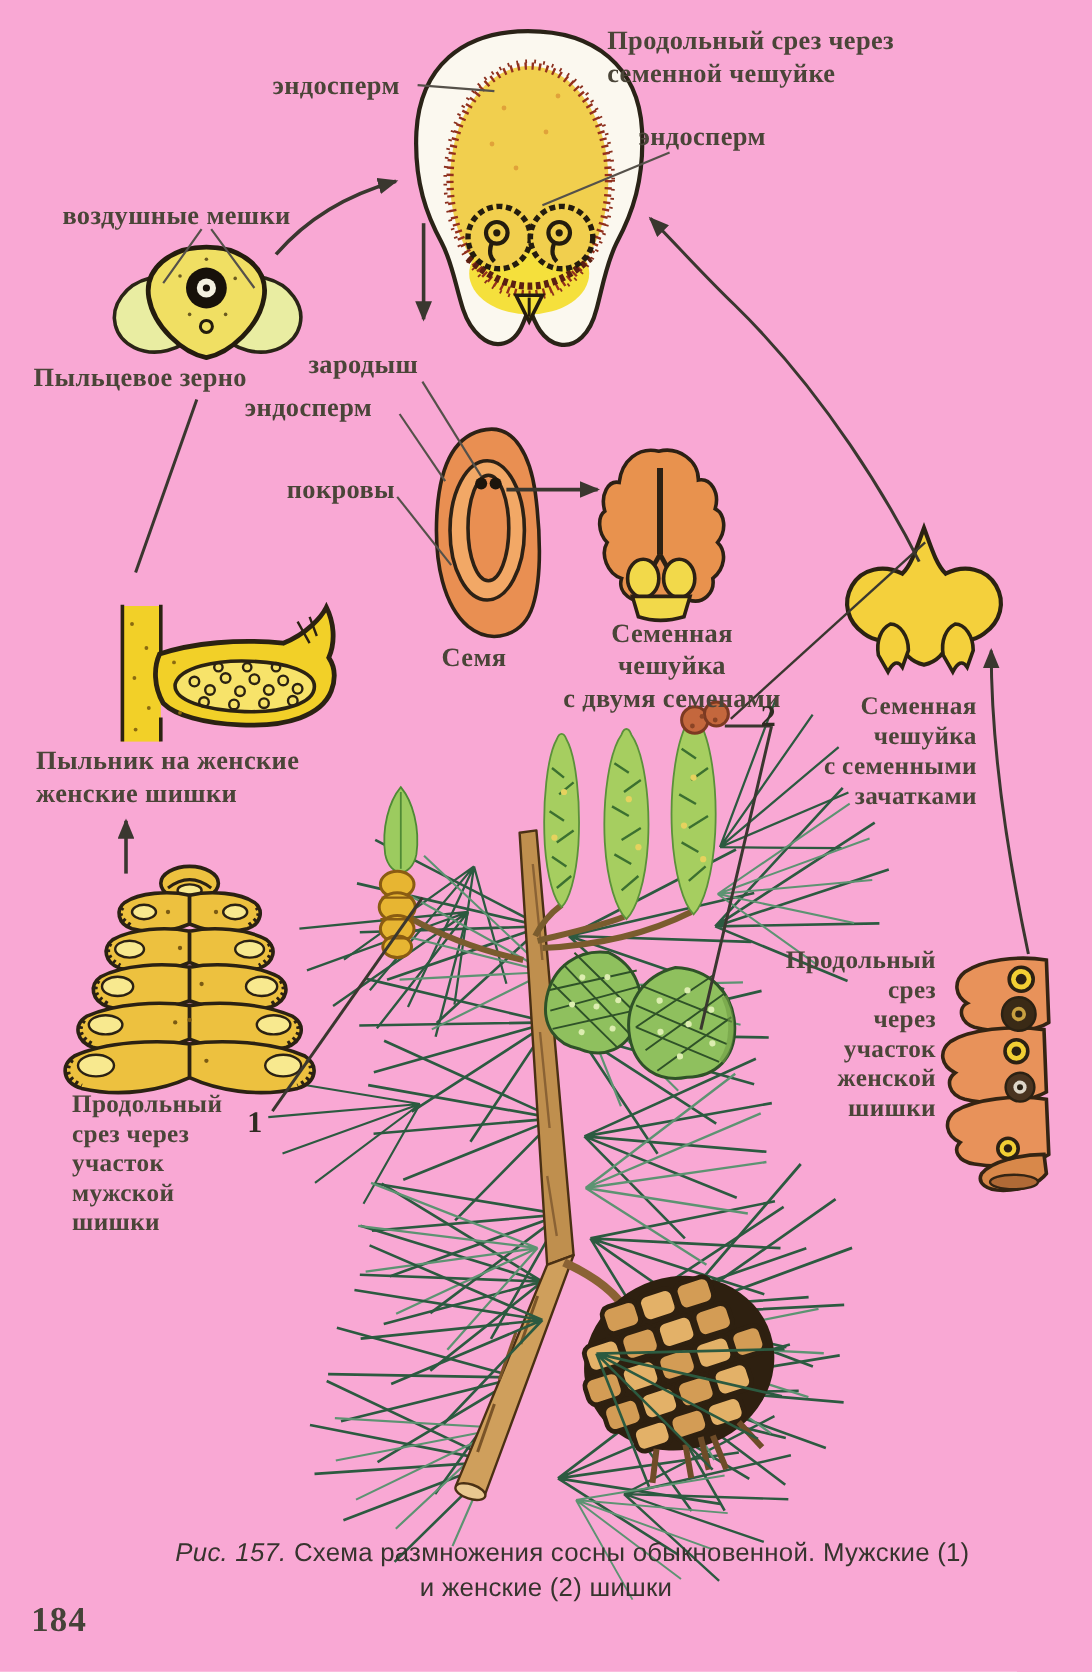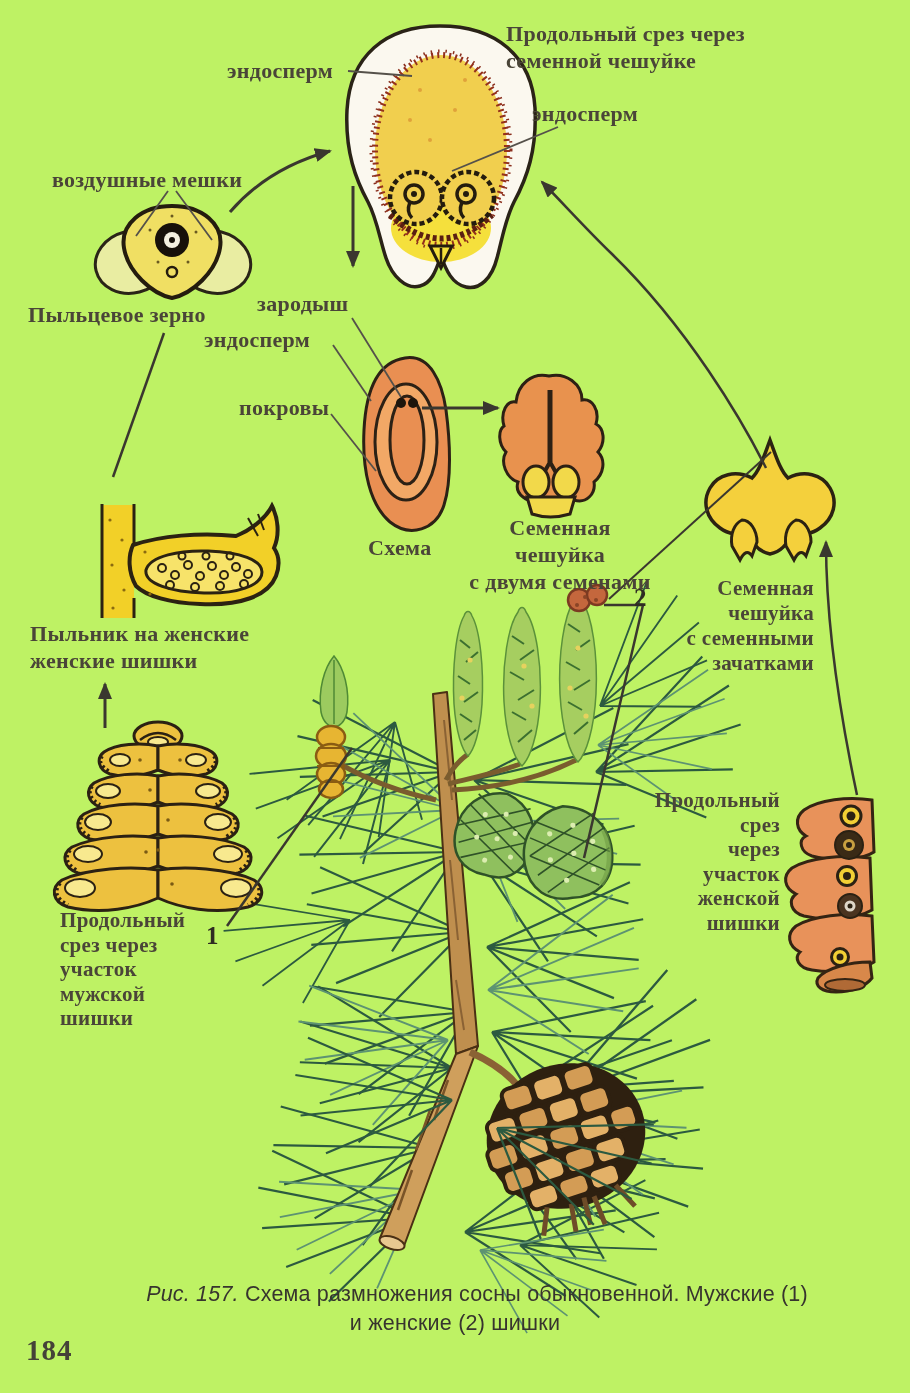--- a/index.html
+++ b/index.html
@@ -1,18 +1,18 @@
 <!DOCTYPE html>
 <html><head>
 <meta charset="utf-8">
 <style>
   html,body{margin:0;padding:0;}
   #page{
     position:relative; width:910px; height:1393px;
-    background:#bef264; overflow:hidden;
+    background:#f9a8d4; overflow:hidden;
     font-family:"Liberation Serif",serif;
   }
   #art{position:absolute; left:0; top:0;}
   .lbl{
     position:absolute; color:#4a4538; font-weight:600;
     font-size:22px; line-height:27px; letter-spacing:.3px; white-space:nowrap;
   }
   .lbl.small{font-size:21px; line-height:25px;}
   .lbl.center{text-align:center;}
   .lbl.right{text-align:right;}
@@ -454,21 +454,21 @@
   <div>Продольный срез через</div>
   <div>семенной чешуйке</div>
 </div>
 <div class="lbl" style="left:227px; top:57px;">эндосперм</div>
 <div class="lbl" style="left:532px; top:100px;">эндосперм</div>
 <div class="lbl" style="left:52px; top:166px;">воздушные мешки</div>
 <div class="lbl" style="left:28px; top:301px;">Пыльцевое зерно</div>
 <div class="lbl" style="left:257px; top:290px;">зародыш</div>
 <div class="lbl" style="left:204px; top:326px;">эндосперм</div>
 <div class="lbl" style="left:223px; top:394px;margin-left:16px;">покровы</div>
-<div class="lbl" style="left:368px; top:534px;">Схема</div>
+<div class="lbl" style="left:368px; top:534px;">Семя</div>
 
 <div class="lbl center" style="left:440px; top:514px; width:240px;">
   <div>Семенная</div>
   <div>чешуйка</div>
   <div>с двумя семенами</div>
 </div>
 
 <div class="num" style="left:634px; top:584px;">2</div>
 
 <div class="lbl right small" style="left:642px; top:576px; width:172px;">

